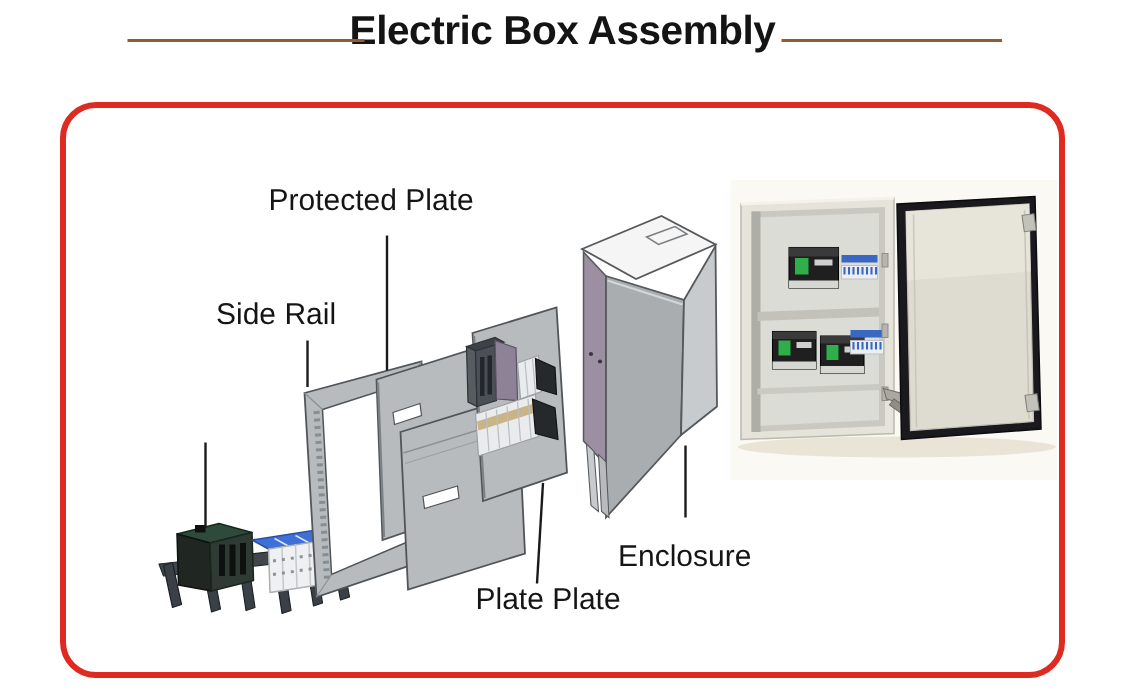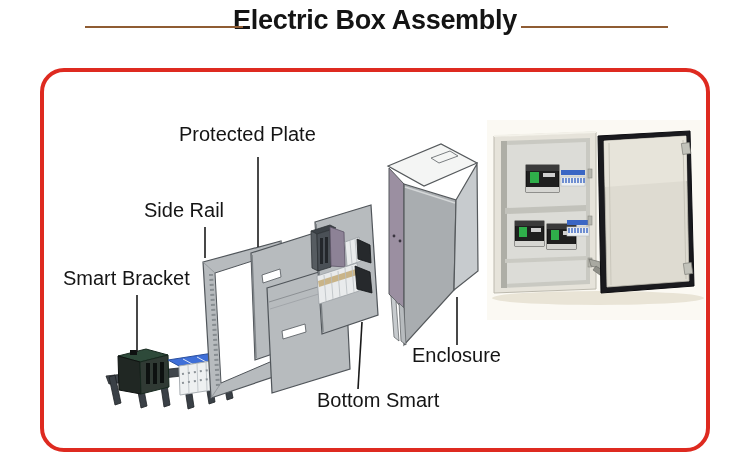--- a/index.html
+++ b/index.html
@@ -19,21 +19,21 @@
     border:4px solid #de2a20; border-radius:24px; box-sizing:border-box;
   }
   .diagram { position:absolute; left:0; top:0; }
   .part-label {
     position:absolute; font-size:20px; color:#151515; white-space:nowrap;
     line-height:1.1;
   }
   .lbl-protected { left:179px; top:123px; }
   .lbl-siderail  { left:144px; top:199px; }
   .lbl-bracket   { left:63px;  top:267px; }
-  .lbl-enclosure { left:412px; top:344px; }
+  .lbl-enclosure { left:412px; top:360px; }
   .lbl-bottom    { left:317px; top:389px; }
 </style>
 </head>
 <body>
 
 <div class="stage">
 
   <div class="page-title">Electric Box Assembly</div>
   <div class="title-rule rule-left"></div>
   <div class="title-rule rule-right"></div>
@@ -237,17 +237,16 @@
       <line x1="258" y1="157" x2="258" y2="247"></line>
       <line x1="205" y1="227" x2="205" y2="258"></line>
       <line x1="137" y1="295" x2="137" y2="352"></line>
       <line x1="457" y1="297" x2="457" y2="345"></line>
       <line x1="362" y1="322" x2="358" y2="389"></line>
     </g>
   </svg>
 
   <div class="part-label lbl-siderail">Side Rail</div>
   <div class="part-label lbl-protected">Protected Plate</div>
-  <div class="part-label lbl-bracket">Smart Bracket</div>
   <div class="part-label lbl-enclosure">Enclosure</div>
-  <div class="part-label lbl-bottom">Bottom Smart</div>
+  <div class="part-label lbl-bottom">Plate Plate</div>
 
 </div>
 
 </body></html>

